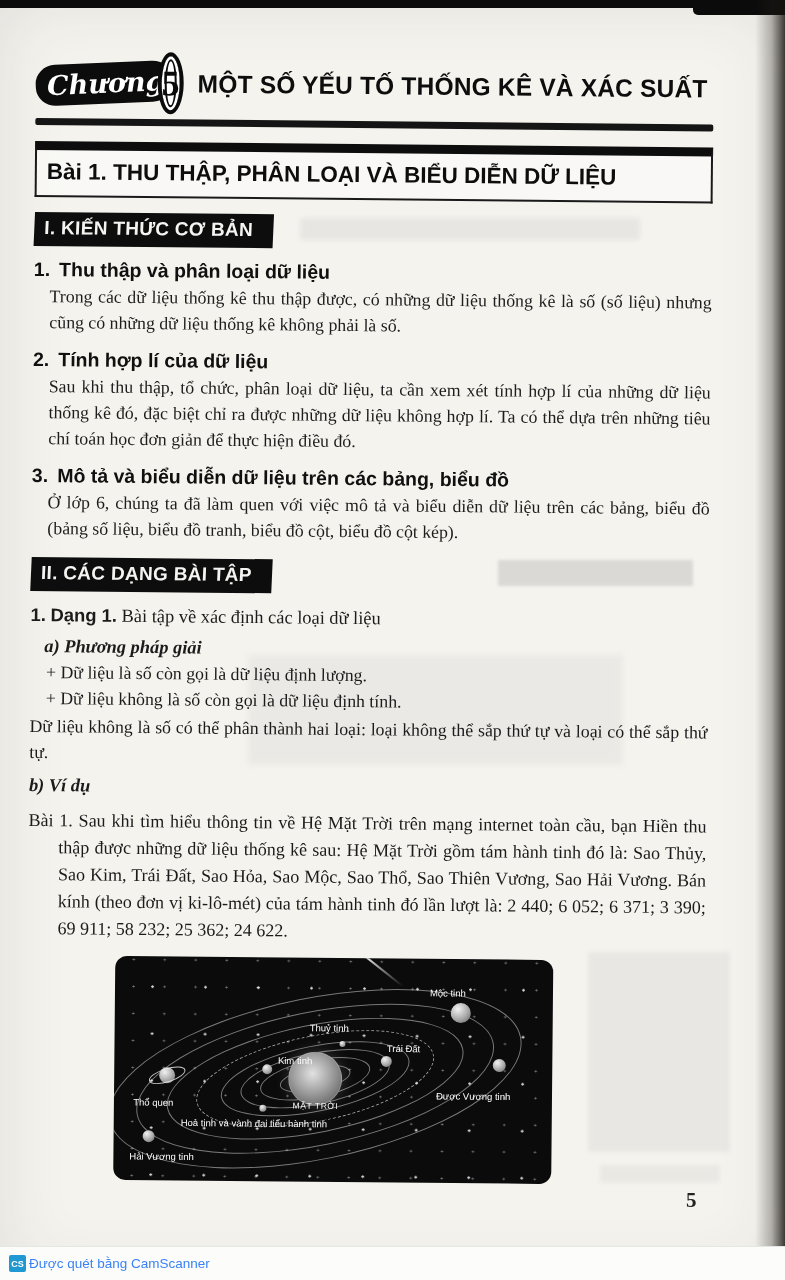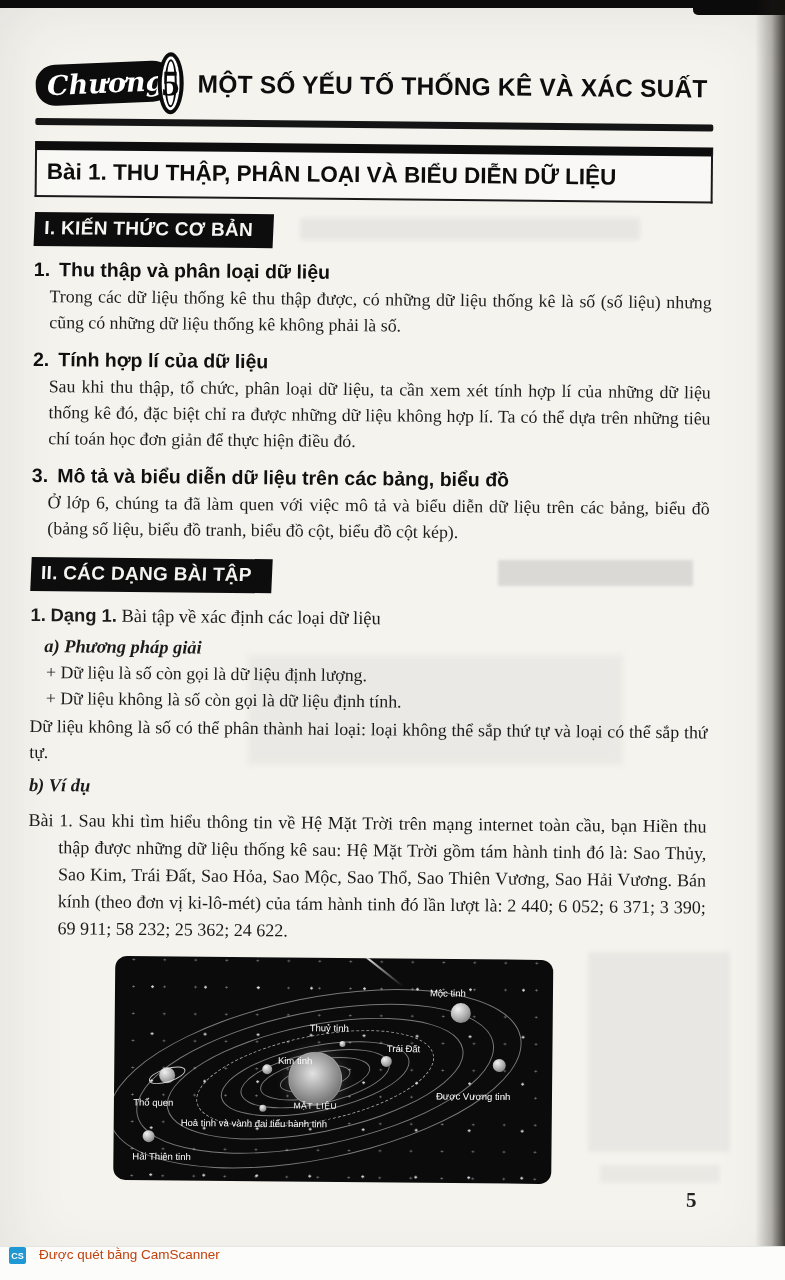--- a/index.html
+++ b/index.html
@@ -69,24 +69,24 @@
                transform:translate(-50%,-50%) rotate(-18deg);}
   .comet{position:absolute;left:56%;top:5%;width:48px;height:1.5px;transform:rotate(38deg);
          background:linear-gradient(90deg, rgba(255,255,255,0.9), transparent);}
   .flabel{position:absolute;color:#fff;font-family:"Liberation Sans", sans-serif;font-size:9.5px;
           white-space:nowrap;transform:translate(-50%,-50%);}
   .sun-label{font-size:8.5px;letter-spacing:0.6px;}
 
   .page-num{position:absolute;left:686px;top:1188px;font-weight:700;font-size:21px;color:#222;}
 
   .footer{position:absolute;left:0;bottom:0;width:100%;height:34px;background:#fcfcfb;border-top:1px solid #e5e5e2;
-          display:flex;align-items:flex-start;gap:13px;padding-left:9px;box-sizing:border-box;}
+          display:flex;align-items:center;gap:3px;padding-left:9px;box-sizing:border-box;}
   .cs-icon{width:17px;height:17px;background:#1f98d4;color:#fff;font-family:"Liberation Sans", sans-serif;
            font-weight:700;font-size:9px;display:flex;align-items:center;justify-content:center;border-radius:2px;}
-  .footer-text{color:#c2410c;font-family:"Liberation Sans", sans-serif;font-size:13.5px;}
+  .footer-text{color:#3b82f6;font-family:"Liberation Sans", sans-serif;font-size:13.5px;}
 </style>
 </head>
 <body>
 
 <div class="page">
 
   <div class="top-strip"></div>
   <div class="corner-mark"></div>
   <div class="ghost g0"></div>
   <div class="ghost g1"></div>
@@ -179,25 +179,25 @@
       <div class="planet" style="left:79%;top:24%;width:20px;height:20px;"></div>
       <div class="planet" style="left:12%;top:53%;width:16px;height:16px;"></div>
       <div class="saturn-ring" style="left:12%;top:53%;"></div>
       <div class="planet" style="left:88%;top:47%;width:13px;height:13px;"></div>
       <div class="planet" style="left:8%;top:80%;width:12px;height:12px;"></div>
 
       <div class="flabel" style="left:76%;top:15%;">Mộc tinh</div>
       <div class="flabel" style="left:49%;top:31%;">Thuỷ tinh</div>
       <div class="flabel" style="left:66%;top:40%;">Trái Đất</div>
       <div class="flabel" style="left:31%;top:46%;margin-left:45px;">Kim tinh</div>
-      <div class="flabel sun-label" style="left:46%;top:66%;">MẶT LIỆU</div>
+      <div class="flabel sun-label" style="left:46%;top:66%;">MẶT TRỜI</div>
       <div class="flabel" style="left:82%;top:61%;">Được Vương tinh</div>
       <div class="flabel" style="left:9%;top:65%;">Thổ quen</div>
       <div class="flabel" style="left:32%;top:74%;">Hoả tinh và vành đai tiểu hành tinh</div>
-      <div class="flabel" style="left:11%;top:89%;">Hải Thiên tinh</div>
+      <div class="flabel" style="left:11%;top:89%;">Hải Vương tinh</div>
     </figure>
 
   </div>
 
   <div class="page-num">5</div>
 
   <div class="right-shadow"></div>
 
   <footer class="footer">
     <span class="cs-icon">CS</span>

